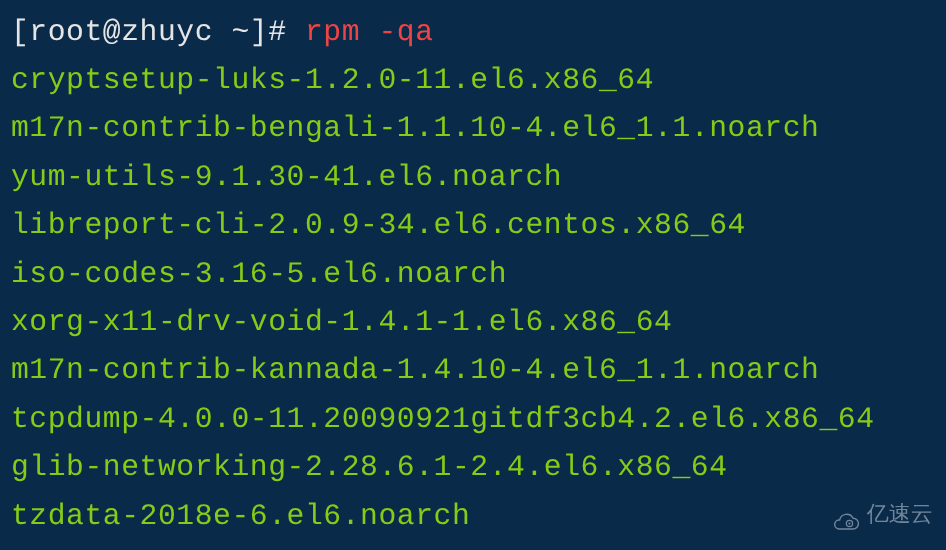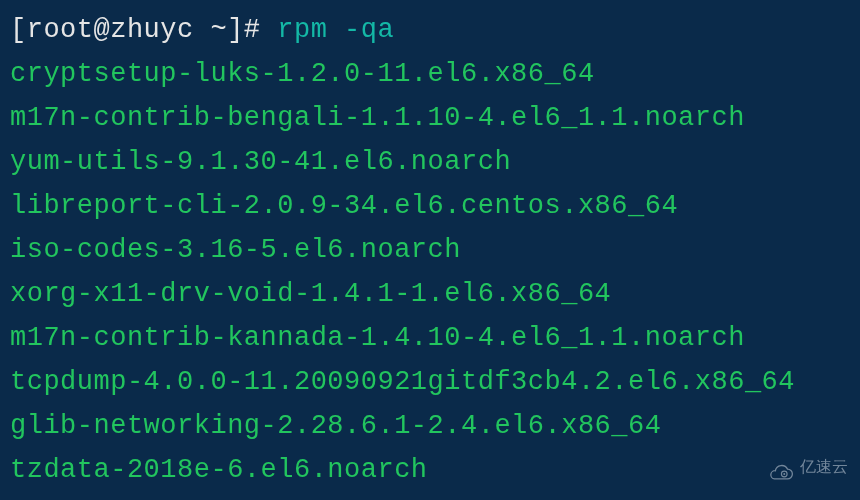--- a/index.html
+++ b/index.html
@@ -10,28 +10,28 @@
     font-size: 27px;
     line-height: 44px;
     color: #d8dde2;
     padding: 8px 10px;
     position: relative;
     font-weight: 500;
     letter-spacing: 0.5px;
   }
   .line { white-space: pre; }
   .prompt { color: #e5e5e5; }
-  .cmd { color: #14b8a6; }
-  .output { color: #22c55e; }
+  .cmd { color: #ef4444; }
+  .output { color: #84cc16; }
   .watermark {
     position: absolute;
     right: 12px;
     bottom: 10px;
-    font-family: Liberation Mono, monospace;
-    font-size: 16px;
+    font-family: Liberation Serif, serif;
+    font-size: 20px;
     color: rgba(200,210,220,0.55);
     display: flex;
     align-items: center;
     gap: 6px;
     letter-spacing: 0;
     font-weight: normal;
   }
   .watermark-icon {
     width: 26px;
     height: 20px;

